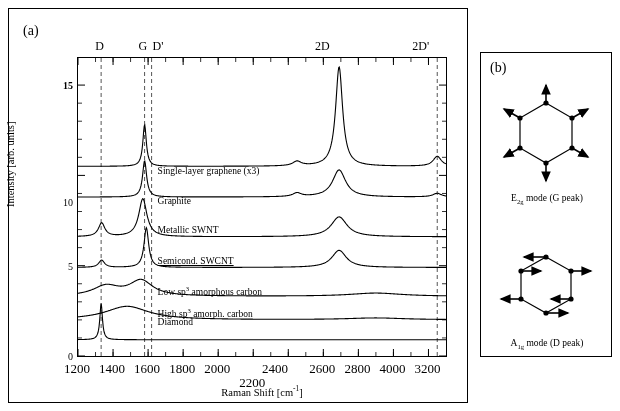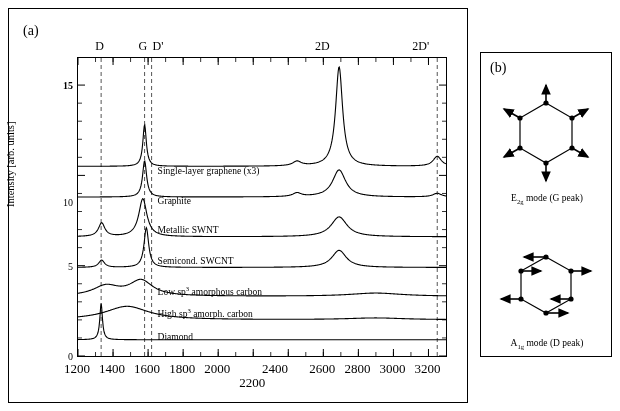--- a/index.html
+++ b/index.html
@@ -154,47 +154,48 @@
     <div id="xtickwrap">
         <div class="xtick" style="left: 68px; top: 352px;">1200</div>
         <div class="xtick" style="left: 103.048px; top: 352px;">1400</div>
         <div class="xtick" style="left: 138.095px; top: 352px;">1600</div>
         <div class="xtick" style="left: 173.143px; top: 352px;">1800</div>
         <div class="xtick" style="left: 208.19px; top: 352px;">2000</div>
         <div class="xtick" style="left: 243.238px; top: 366px;">2200</div>
         <div class="xtick" style="left: 266px; top: 352px;">2400</div>
         <div class="xtick" style="left: 313.333px; top: 352px;">2600</div>
         <div class="xtick" style="left: 348.381px; top: 352px;">2800</div>
-        <div class="xtick" style="left: 383.429px; top: 352px;">3000</div>
+        <div class="xtick" style="left: 383.429px; top: 352px;">4000</div>
         <div class="xtick" style="left: 418.476px; top: 352px;">3200</div>
       </div>
     <div id="ytickwrap">
         <div class="ytick" style="left: 44px; width: 20px; top: 347px;">0</div>
         <div class="ytick" style="left: 44px; width: 20px; top: 256.697px;">5</div>
         <div class="ytick" style="left: 44px; width: 20px; top: 152px; margin-top: 41px;">10</div>
         <div class="ytick" style="left: 44px; width: 20px; top: 76.0909px; font-weight: bold;">15</div>
       </div>
     <div id="vlabelwrap">
         <div class="vlabel" style="left: 86.1314px; top: 30px;">D</div>
         <div class="vlabel" style="left: 129.59px; top: 30px;">G</div>
         <div class="vlabel" style="left: 143.6px; top: 30px;">D'</div>
         <div class="vlabel" style="left: 306px; top: 30px;">2D</div>
         <div class="vlabel" style="left: 403.238px; top: 30px;">2D'</div>
       </div>
     <div id="clabelwrap">
         <div class="curvelabel" style="left: 148.61px; top: 156.685px;">Single-layer graphene (x3)</div>
         <div class="curvelabel" style="left: 148.61px; top: 187.388px;">Graphite</div>
         <div class="curvelabel" style="left: 148.61px; top: 216.285px;">Metallic SWNT</div>
-        <div class="curvelabel" style="left: 148.61px; top: 246.988px;">Semicond. SWCNT</div>
+        <div class="curvelabel" style="left: 148.61px; top: 246.988px; text-decoration: underline;">Semicond. SWCNT</div>
         <div class="curvelabel" style="left: 148.61px; top: 275.885px;">Low sp<sup>3</sup> amorphous carbon</div>
         <div class="curvelabel" style="left: 148.61px; top: 297.558px;">High sp<sup>3</sup> amorph. carbon</div>
-        <div class="curvelabel" style="left: 148.61px; top: 323px;">Diamond</div>
+        <div class="curvelabel" style="left: 148.61px; top: 308px;">Diamond</div>
       </div>
 
     <div id="ylabel">Intensity [arb. units]</div>
+    <div id="xlabel"><span>Raman Shift [cm</span><sup>-1</sup><span>]</span></div>
   </div>
 
   <div class="frame" id="panelB">
     <div class="panel-tag" style="left:9px;top:7px;">(b)</div>
 
     <svg width="130" height="303" style="position:absolute;left:0;top:0;">
       <defs>
         <marker id="ah" markerWidth="7" markerHeight="7" refX="6" refY="3" orient="auto">
           <path d="M0,0 L7,3 L0,6 z" fill="#000"></path>
         </marker>

